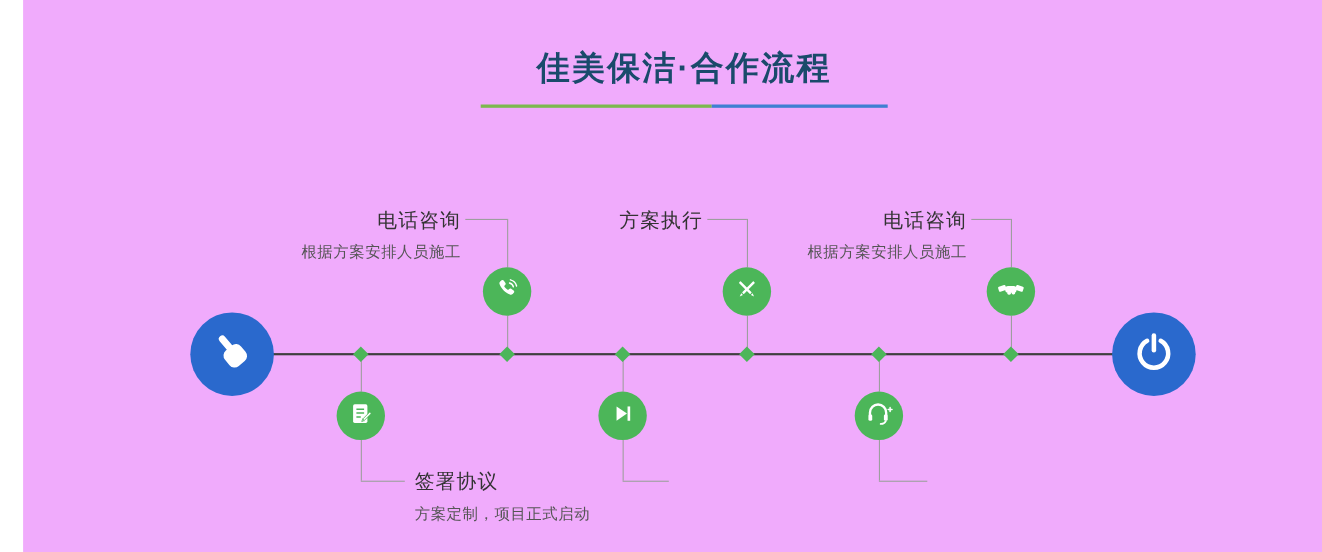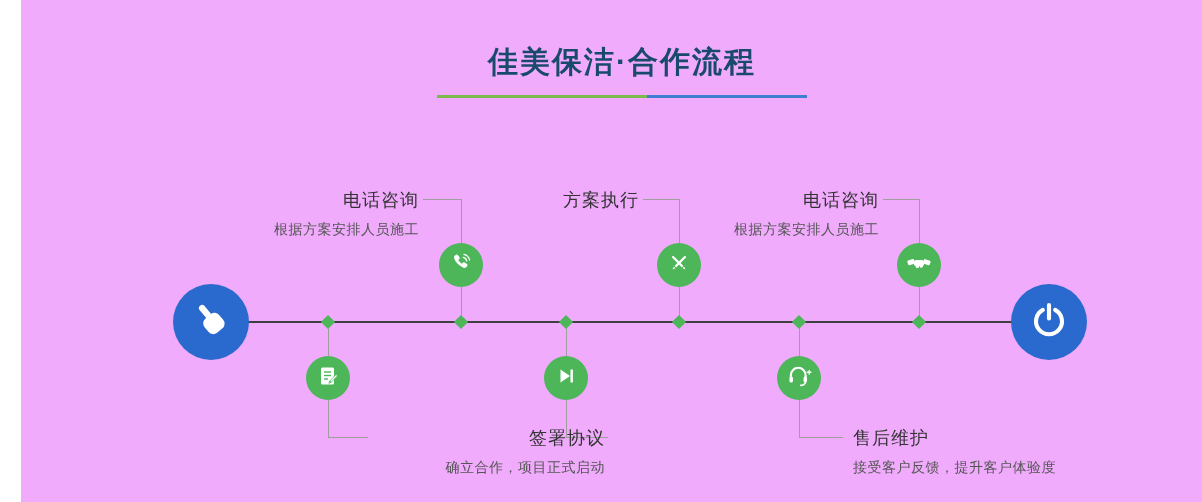--- a/index.html
+++ b/index.html
@@ -101,23 +101,23 @@
         <line x1="8" y1="15" x2="12" y2="15" stroke="#4cb659" stroke-width="1.4"></line>
         <g transform="rotate(45 16.5 15.5)">
           <rect x="15.6" y="9.5" width="1.9" height="9" fill="#fff" stroke="#4cb659" stroke-width="0.7"></rect>
           <path d="M15.6 18.5h1.9l-.95 2.2z" fill="#fff" stroke="#4cb659" stroke-width="0.7"></path>
         </g>
       </svg>
     </span>
   </div>
   <div class="connector-v" style="left:307px;top:400px;height:37px;"></div>
   <div class="connector-h" style="left:307px;top:437px;width:40px;"></div>
-  <div class="step-text align-left" style="left:344px;top:426px;width:240px;text-align:right;">
+  <div class="step-text align-left" style="left:356px;top:426px;width:240px;">
     <div class="step-title">签署协议</div>
-    <div class="step-desc">确立合作，项目正式启动</div>
+    <div class="step-desc">方案定制，项目正式启动</div>
   </div>
 
   <div class="connector-v" style="left:658px;top:287px;height:35px;"></div>
   <div class="step-circle" style="left:636px;top:243px;">
     <span>
       <svg viewBox="0 0 24 24" width="24" height="24" fill="#fff">
         <g transform="rotate(45 12 12)">
           <rect x="10.9" y="2.6" width="2.2" height="14.6" rx="0.6"></rect>
           <path d="M10.9 18.2h2.2L12 21.2z"></path>
         </g>
@@ -172,18 +172,14 @@
         <path d="M4.5 13.5v-2.3a6.8 6.8 0 0 1 13.6 0v2.3" fill="none" stroke="#fff" stroke-width="2"></path>
         <rect x="3.2" y="12.5" width="3.2" height="5.6" rx="1.4" fill="#fff"></rect>
         <rect x="16.2" y="12.5" width="3.2" height="5.6" rx="1.4" fill="#fff"></rect>
         <path d="M17.8 18.3a4.6 4.6 0 0 1-4.3 2.4" fill="none" stroke="#fff" stroke-width="1.5" stroke-linecap="round"></path>
         <path d="M19.8 8.6h3.2M21.4 7v3.2" stroke="#fff" stroke-width="1.3" stroke-linecap="round"></path>
       </svg>
     </span>
   </div>
   <div class="connector-v" style="left:778px;top:400px;height:37px;"></div>
   <div class="connector-h" style="left:778px;top:437px;width:44px;"></div>
-  <div class="step-text align-left" style="left:832px;top:426px;width:260px;">
-    <div class="step-title">售后维护</div>
-    <div class="step-desc">接受客户反馈，提升客户体验度</div>
-  </div>
 
 </div>
 
 </body></html>

